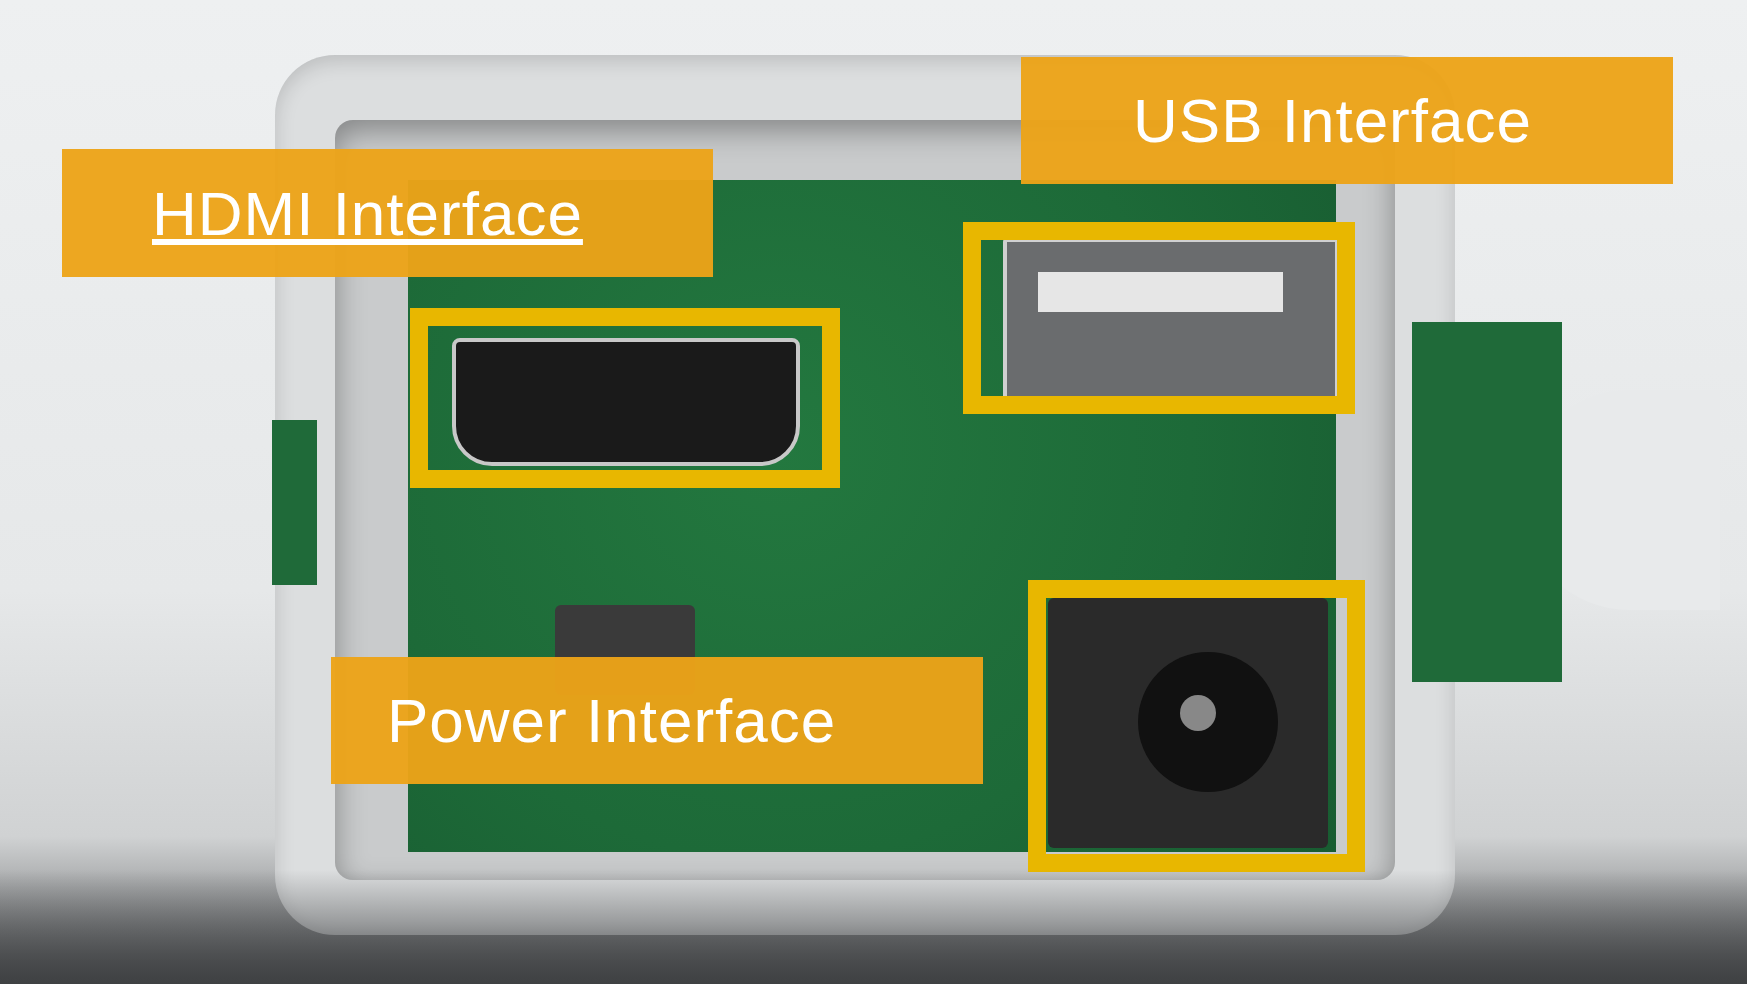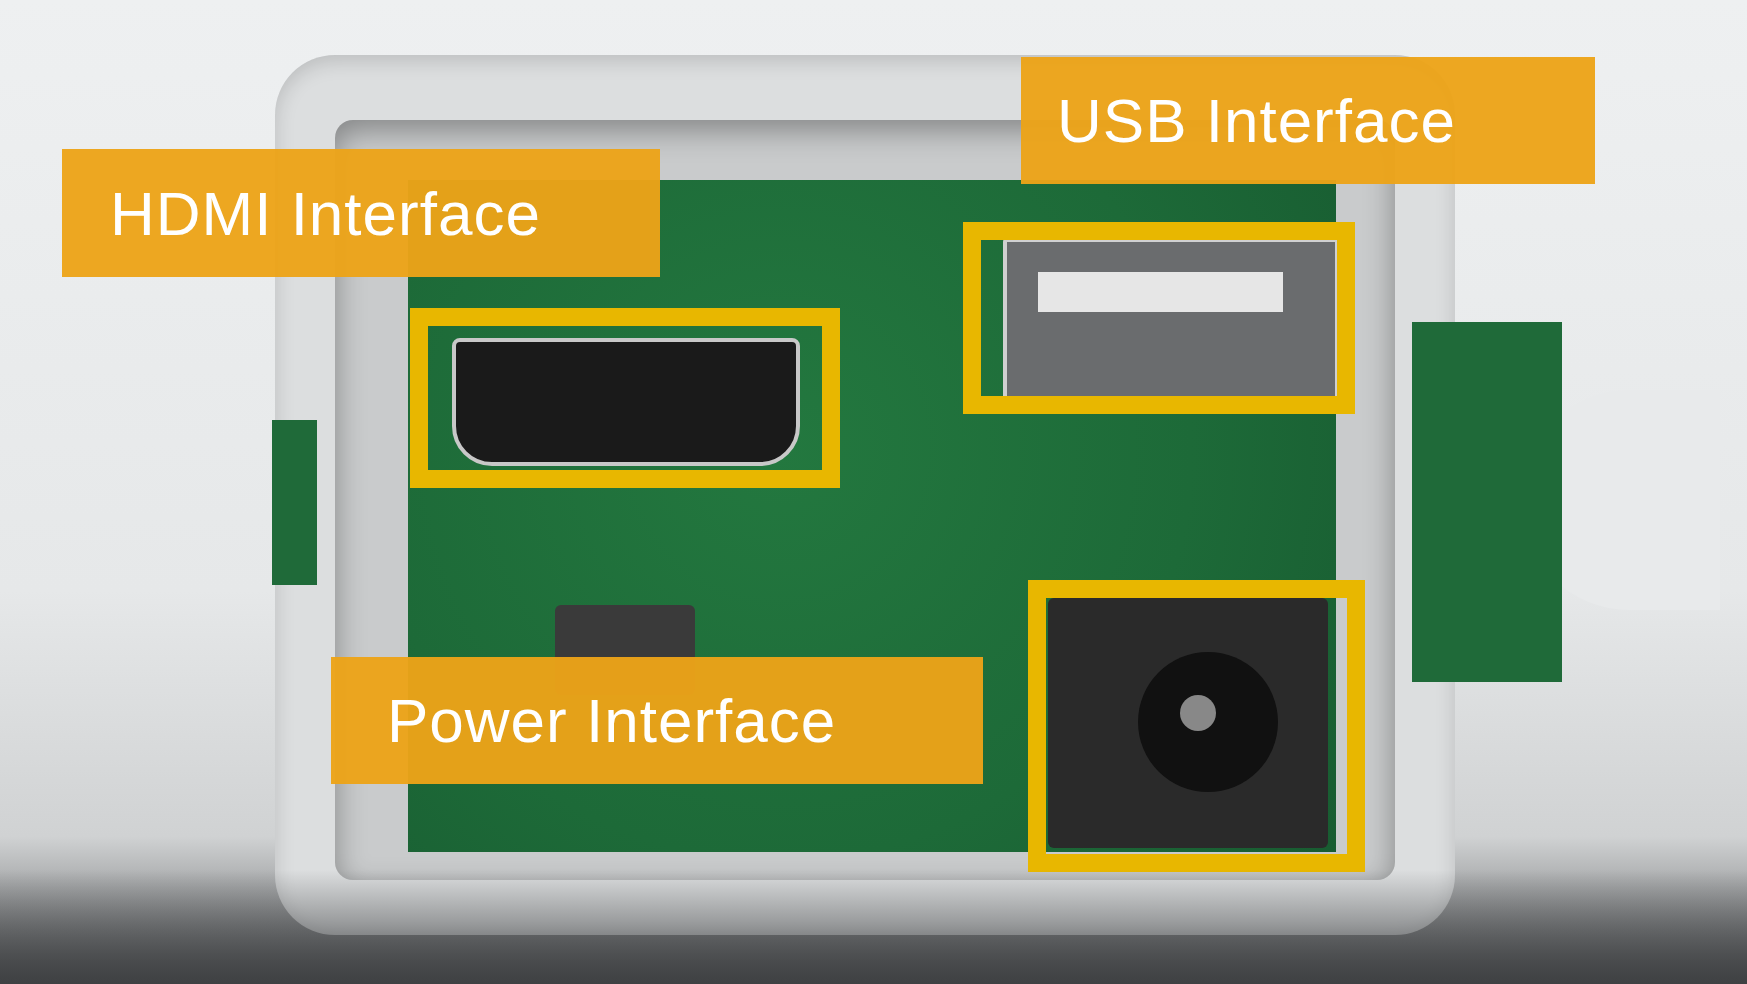--- a/index.html
+++ b/index.html
@@ -38,24 +38,24 @@
   <div class="usb-tongue"></div>
   <div class="button-switch"></div>
   <div class="power-jack"></div>
   <div class="power-hole"></div>
   <div class="power-pin"></div>
 
   <div class="highlight-box" style="left:410px;top:308px;width:430px;height:180px;"></div>
   <div class="highlight-box" style="left:963px;top:222px;width:392px;height:192px;"></div>
   <div class="highlight-box" style="left:1028px;top:580px;width:337px;height:292px;"></div>
 
-  <div class="label" style="left:62px;top:149px;width:598px;height:128px;padding-left:48px;">
+  <div class="label" style="left:62px;top:149px;width:651px;height:128px;padding-left:90px;text-decoration:underline;">
     <span>HDMI Interface</span>
   </div>
-  <div class="label" style="left:1021px;top:57px;width:574px;height:127px;padding-left:36px;">
+  <div class="label" style="left:1021px;top:57px;width:652px;height:127px;padding-left:112px;">
     <span>USB Interface</span>
   </div>
   <div class="label" style="left:331px;top:657px;width:652px;height:127px;padding-left:56px;text-align:center;">
     <span>Power Interface</span>
   </div>
 
   <div class="bottom-shade"></div>
 </div>
 
 </body></html>

